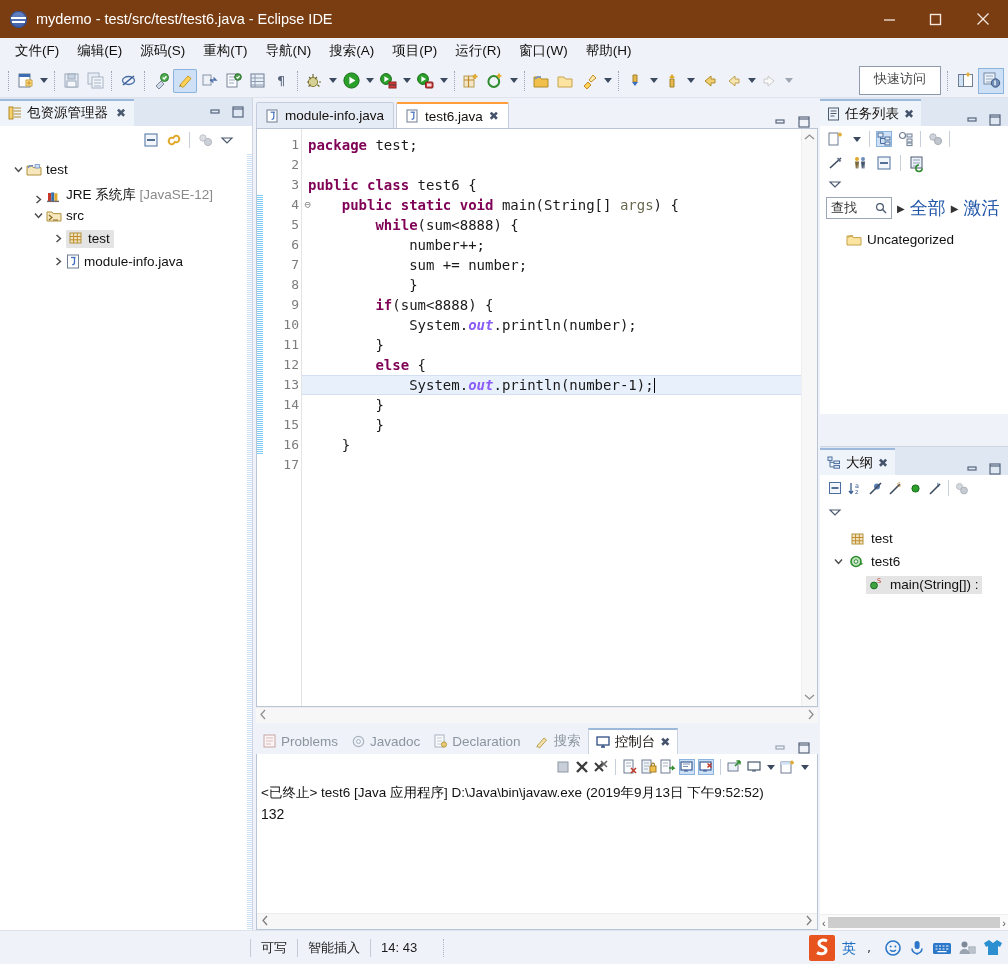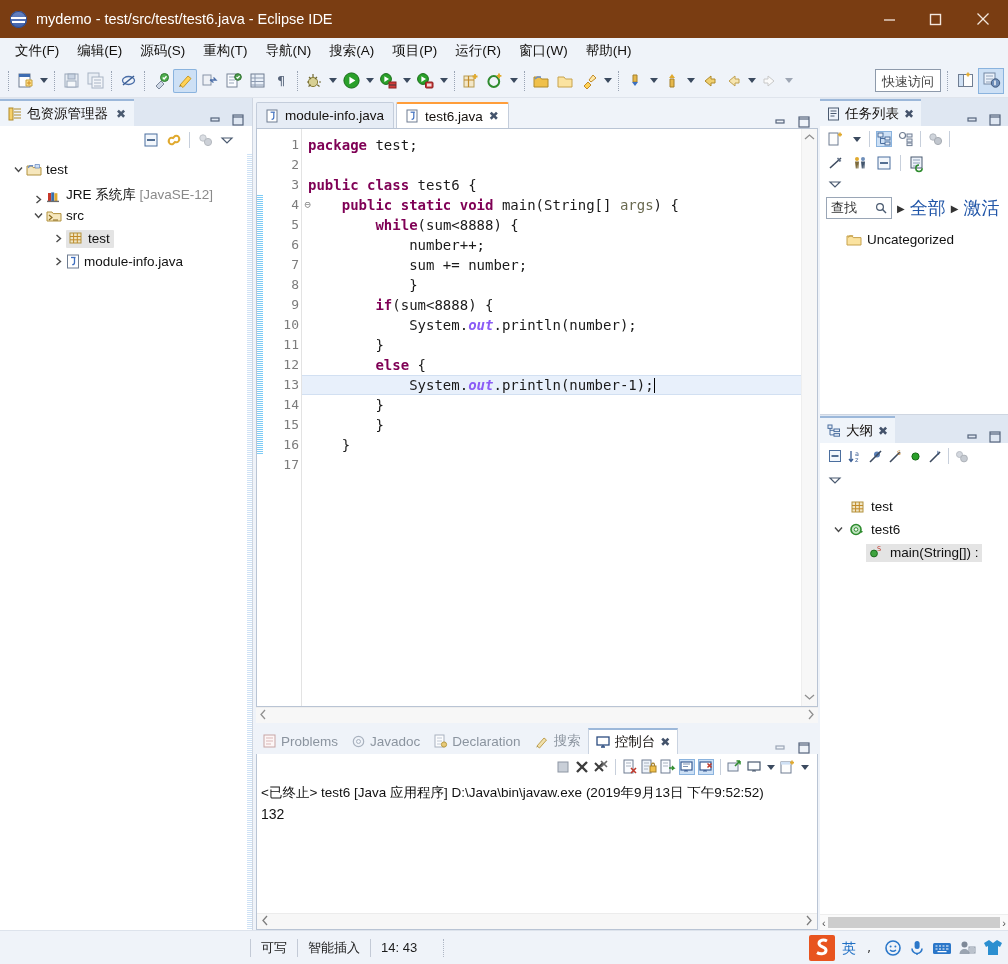--- a/index.html
+++ b/index.html
@@ -66,36 +66,36 @@
   .tb-arrow {
     width: 13px; height: 24px; display: flex; align-items: center; justify-content: center;
   }
   .tb-arrow::after {
     content: ""; border-left: 4px solid transparent; border-right: 4px solid transparent;
     border-top: 5px solid #3b4a5f;
   }
   .quick-access {
     margin-left: auto; margin-right: 2px;
     border: 1px solid #8e9aab; background: #fff; color: #444;
-    font-size: 13px; padding: 2px 6px; height: 23px; line-height: 19px;
+    font-size: 13px; padding: 2px 14px; height: 29px; line-height: 19px;
     white-space: nowrap;
   }
   .perspective-btn {
     width: 26px; height: 26px; display: flex; align-items: center; justify-content: center;
   }
   .perspective-btn.active { background: #cde0f5; box-shadow: inset 0 0 0 1px #8ab3de; }
 
   
   .workbench { position: relative; height: 832px; display: flex; }
 
   
   .left-view { width: 253px; background: #fff; display: flex; flex-direction: column;
                border-right: 1px solid #cfd6e1; }
   .view-tabbar {
-    height: 28px; background: #dfe7f2; display: flex; align-items: flex-end;
+    height: 28px; background: #dfe7f2; display: flex; align-items: center;
     position: relative;
   }
   .view-tab {
     display: flex; align-items: center; gap: 5px;
     height: 27px; padding: 0 8px 0 8px;
     background: #eff4fa; border-top: 2px solid #9cb8da;
     font-size: 13.5px; color: #14100d;
   }
   .view-tab .x { color: #4a5a70; font-size: 12px; margin-left: 3px; }
   .view-ctrl {
@@ -1007,21 +1007,21 @@
               <svg width="16" height="14" viewBox="0 0 16 14">
                   <path d="M1 3h5l1.2 1.6H15V12H1z" fill="#fbe3a0" stroke="#c7a24c"></path>
                   <path d="M2 4.4l2-1.6h3.2" fill="none" stroke="#c7a24c" stroke-width="1.2"></path>
                 </svg>
             </span>
             <span style="margin-left:5px;">Uncategorized</span>
           </div>
         </div>
       </div>
 
-      <div class="right-view" style="flex:1 1 auto;border-top:1px solid #cfd6e1;">
+      <div class="right-view" style="flex:1 1 auto;border-top:1px solid #cfd6e1;margin-top:32px;">
         <div class="rv-tabbar">
           <div class="rv-tab">
             <span class="ic">
               <svg width="14" height="14" viewBox="0 0 14 14">
                   <rect x="1" y="1" width="4" height="3.4" fill="#e6edf7" stroke="#4b6e9e"></rect>
                   <rect x="7" y="5" width="5.5" height="2.6" fill="#e6edf7" stroke="#4b6e9e"></rect>
                   <rect x="7" y="9.6" width="5.5" height="2.6" fill="#e6edf7" stroke="#4b6e9e"></rect>
                   <path d="M3 4.4v6.5h4M3 6.3h4" fill="none" stroke="#4b6e9e"></path>
                 </svg>
             </span>

